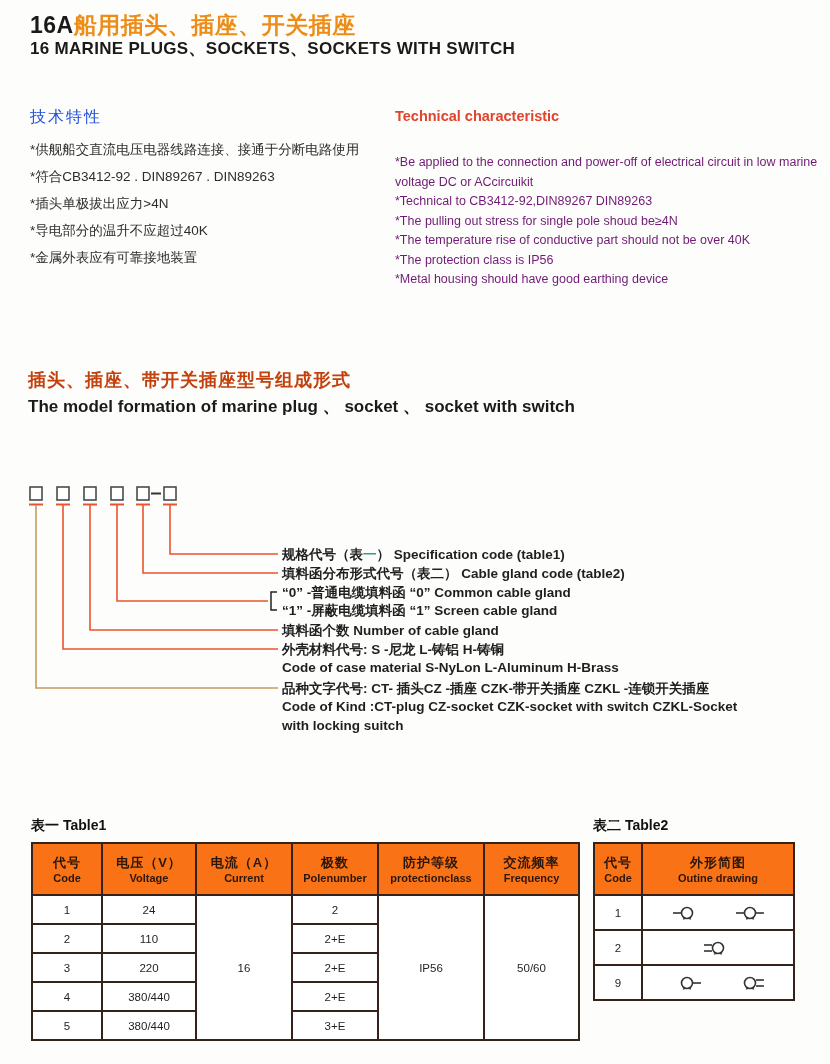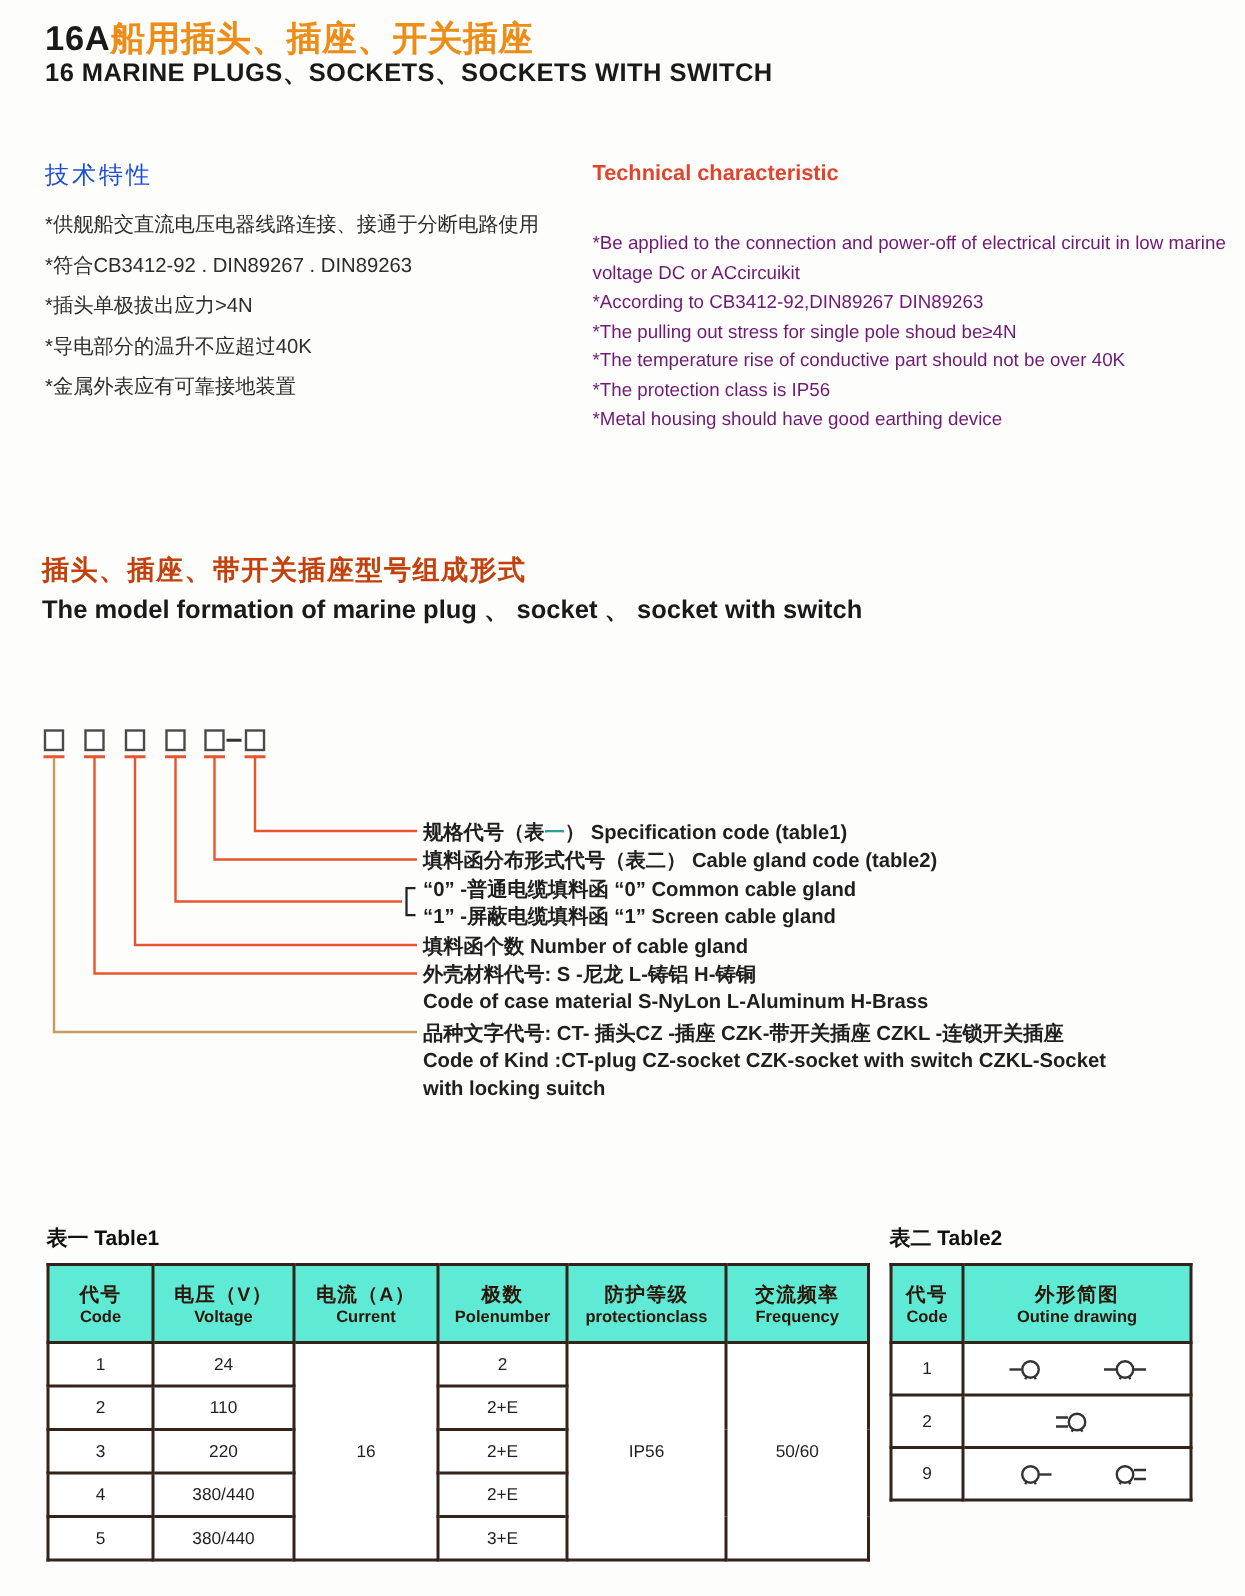--- a/index.html
+++ b/index.html
@@ -24,21 +24,21 @@
   .model-heading-en{position:absolute;left:28px;top:395px;font-size:17px;font-weight:bold;color:#1a1a1a;}
   
   .diagram{position:absolute;left:0;top:479px;width:830px;height:330px;text-align:center;}
   .diagram svg{position:absolute;left:0;top:0;}
   .dlabel{position:absolute;left:282px;height:18px;font-size:13.5px;font-weight:600;color:#1f1f1f;white-space:nowrap;}
   .dlabel .teal{color:#2E9E97;}
   
   .tbl-title{position:absolute;top:817px;font-size:14px;font-weight:bold;color:#111;}
   table.dtab{position:absolute;top:842px;border-collapse:collapse;table-layout:fixed;}
   table.dtab th,table.dtab td{border:2px solid #33231b;text-align:center;vertical-align:middle;padding:0;}
-  table.dtab th{background:#5eead4;color:#2b160a;height:50px;}
+  table.dtab th{background:#f97316;color:#2b160a;height:50px;}
   table.dtab th .cn{display:block;font-size:13px;font-weight:bold;letter-spacing:1px;}
   table.dtab th .en{display:block;font-size:11px;font-weight:bold;}
   table.dtab td{font-size:11.5px;color:#1f1f1f;background:#fff;}
   #table1{left:31px;width:547px;}
   #table1 td{height:27px;}
   #table2{left:593px;width:200px;}
   #table2 td{height:33px;}
   .symcell{display:flex;justify-content:space-around;align-items:center;padding:0 12px;}
   .symcell.single{justify-content:center;}
 </style>
@@ -58,21 +58,21 @@
   <div class="tech-cn-list">
     <div>*供舰船交直流电压电器线路连接、接通于分断电路使用</div>
     <div>*符合CB3412-92 . DIN89267 . DIN89263</div>
     <div>*插头单极拔出应力&gt;4N</div>
     <div>*导电部分的温升不应超过40K</div>
     <div>*金属外表应有可靠接地装置</div>
   </div>
 
   <div class="tech-en-list">
     <div>*Be applied to the connection and power-off of electrical circuit in low marine voltage DC or ACcircuikit</div>
-    <div>*According to CB3412-92,DIN89267 DIN89263</div>
+    <div>*Technical to CB3412-92,DIN89267 DIN89263</div>
     <div>*The pulling out stress for single pole shoud be≥4N</div>
     <div>*The temperature rise of conductive part should not be over 40K</div>
     <div>*The protection class is IP56</div>
     <div>*Metal housing should have good earthing device</div>
   </div>
 
   <div class="model-heading-cn">插头、插座、带开关插座型号组成形式</div>
   <div class="model-heading-en">The model formation of marine plug 、 socket 、 socket with switch</div>
 
   <div class="diagram">

